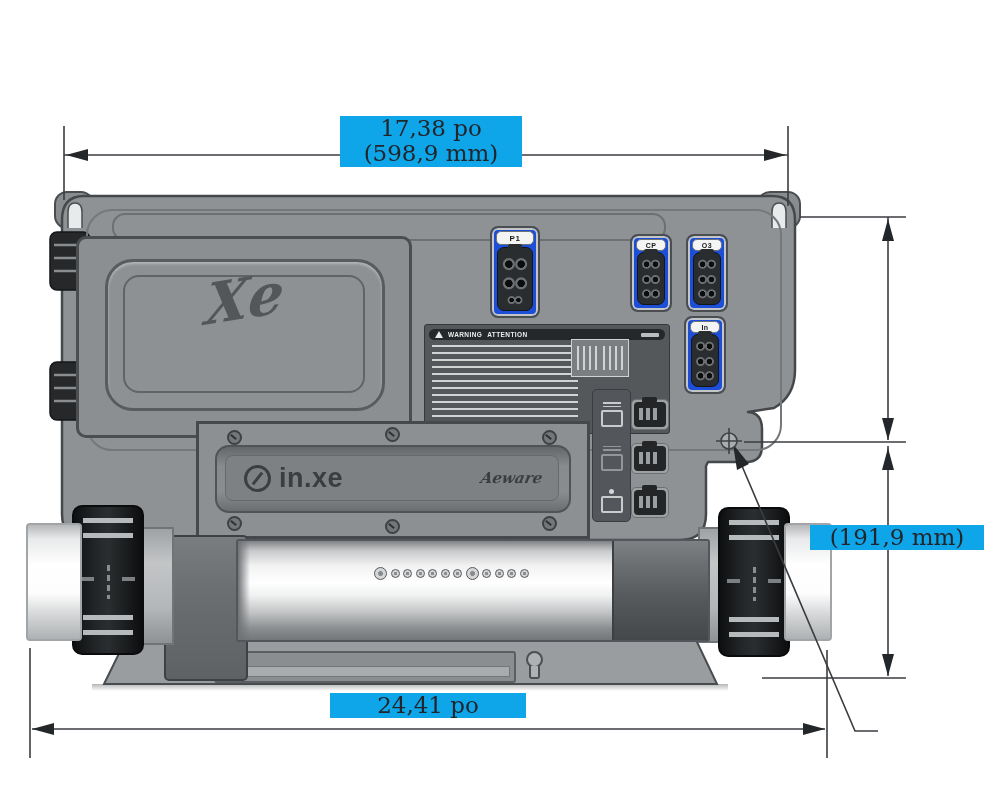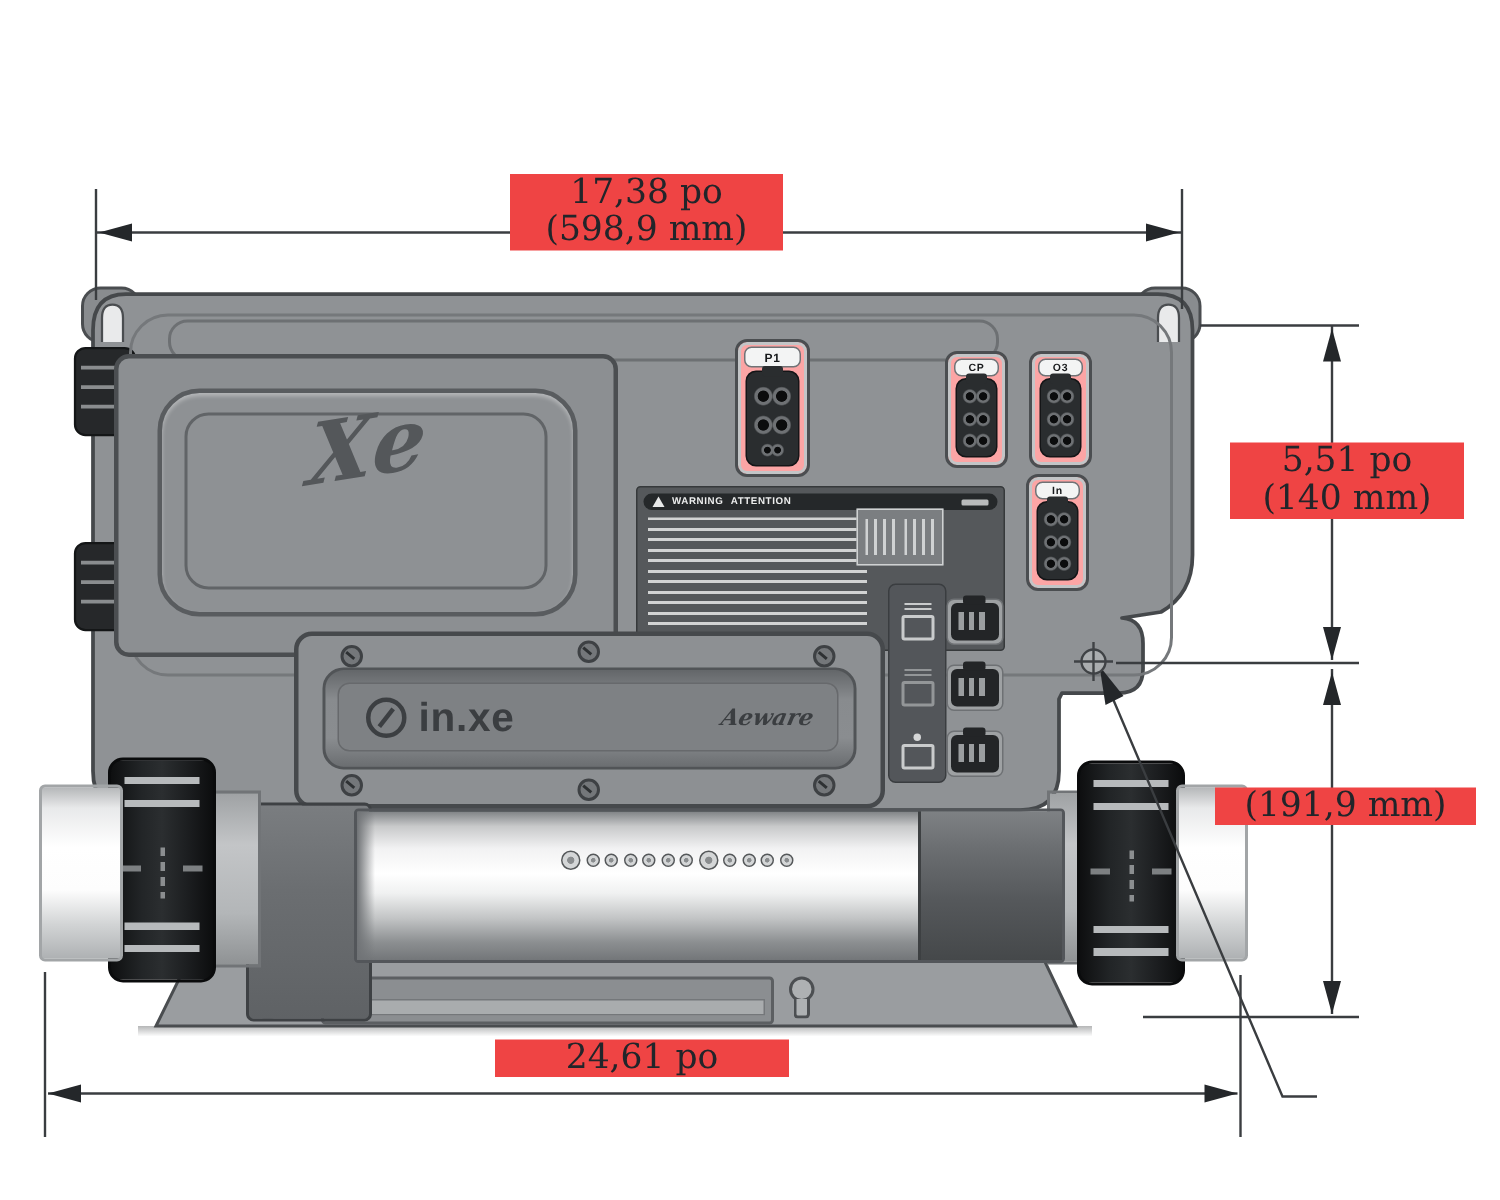--- a/index.html
+++ b/index.html
@@ -4,21 +4,21 @@
 <style>
   html,body{margin:0;padding:0;background:#ffffff;}
   #stage{position:relative;width:1000px;height:800px;background:#ffffff;overflow:hidden;
          font-family:"DejaVu Serif",serif;}
   .abs{position:absolute;}
   svg{position:absolute;left:0;top:0;}
 
   
   .title{left:258px;top:28px;width:330px;text-align:center;
          font:700 34px/1.1 "DejaVu Serif",serif;color:#1a1d20;letter-spacing:.5px;}
-  .dim{background:#ef4444;text-align:center;font:400 23px/1.1 "DejaVu Serif",serif;
+  .dim{background:#0ea5e9;text-align:center;font:400 23px/1.1 "DejaVu Serif",serif;
        color:#22252a;padding:0 3px;z-index:6;}
   .dim span{display:block;}
   .t-top{left:340px;top:116px;width:176px;}
   .t-r1{left:820px;top:295px;width:150px;}
   .t-r2{left:810px;top:525px;width:168px;}
   .t-bottom{left:330px;top:693px;width:190px;}
   .t-dia{left:868px;top:701px;width:124px;}
 
   
   #unit-svg{z-index:1;}
@@ -37,21 +37,21 @@
         border:3px solid #4b4e51;border-radius:10px;}
   .door-recess{position:absolute;left:26px;top:20px;width:274px;height:146px;border-radius:28px;
         border:3px solid #595c5f;background:#8e9194;box-shadow:inset 0 2px 3px rgba(255,255,255,.35);}
   .door-recess2{position:absolute;left:15px;top:13px;width:238px;height:114px;border-radius:16px;
         border:2px solid #616467;}
   .xe{position:absolute;left:0;top:8px;width:100%;text-align:center;
       font:800 italic 56px/1 "DejaVu Serif",serif;color:#54575a;
       transform:rotate(-9deg) skewX(-14deg);}
 
   
-  .conn{background:#fca5a5;border:2px solid #4b4e51;border-radius:8px;
+  .conn{background:#1d4ed8;border:2px solid #4b4e51;border-radius:8px;
         box-shadow:inset 0 0 0 2px #c3c5c7;}
   .conn .band{position:absolute;left:4px;right:4px;top:3px;height:12px;background:#f3f4f4;
         border:1px solid #707376;border-radius:5px;display:flex;align-items:center;justify-content:center;
         font:700 8px "Liberation Sans",sans-serif;color:#17191b;letter-spacing:.5px;}
   .conn .face{position:absolute;left:5px;right:5px;top:19px;bottom:5px;border-radius:7px;
         border:1px solid #141517;}
   .conn .face::before{content:"";position:absolute;top:-4px;left:50%;margin-left:-7px;width:14px;height:7px;
         background:#2a2d2f;border-radius:2px;}
   .conn-big{width:46px;height:88px;}
   .conn-big .face{background:
@@ -88,21 +88,21 @@
   .wtext{position:absolute;left:7px;top:20px;width:146px;height:80px;opacity:.85;
         background:repeating-linear-gradient(180deg,#e8e9e9 0 2px,rgba(0,0,0,0) 2px 7px);}
   .wirebox{position:absolute;left:146px;top:14px;width:56px;height:36px;background:#7b7e81;
         border:1px solid #cfd1d2;}
   .wirebox i{position:absolute;top:6px;width:20px;height:24px;
         background:repeating-linear-gradient(90deg,#d0d2d3 0 2px,rgba(0,0,0,0) 2px 6px);}
   .wirebox i:first-child{left:5px;} .wirebox i:last-child{left:31px;}
 
   
   .panel{left:196px;top:421px;width:388px;height:112px;background:#8d9093;
-         border:3px solid #46494c;border-radius:12px;}
+         border:3px solid #46494c;border-radius:0;}
   .screw{position:absolute;width:11px;height:11px;border-radius:50%;background:#74777a;
          border:2px solid #3e4144;}
   .screw::after{content:"";position:absolute;left:1px;top:4px;width:7px;height:2px;background:#2e3133;
          transform:rotate(40deg);}
   .band-out{position:absolute;left:16px;top:21px;width:352px;height:64px;border-radius:14px;
          border:2px solid #515457;
          background:linear-gradient(180deg,#64676a,#888b8e 30%,#8a8d90 70%,#6b6e71);}
   .band-in{position:absolute;left:8px;top:8px;width:332px;height:44px;border-radius:8px;
          background:#7e8184;border:1.5px solid #67696c;display:flex;align-items:center;}
   .inxe-circle{width:21px;height:21px;border:3px solid #3c3f42;border-radius:50%;margin-left:18px;
@@ -364,24 +364,20 @@
       <circle cx="729" cy="441" r="8" fill="#aaadaf"></circle>
       <path d="M729,428 V454 M716,441 H742" fill="none"></path>
     </g>
   </svg>
 
 
   <div class="abs dim t-top">
     <span>17,38 po</span>
       <span>(598,9 mm)</span>
   </div>
-  <div class="abs dim t-r1">
-    <span>5,51 po</span>
-      <span>(140 mm)</span>
-  </div>
   <div class="abs dim t-r2">
       <span>(191,9 mm)</span>
   </div>
   <div class="abs dim t-bottom">
-    <span>24,61 po</span>
+    <span>24,41 po</span>
   </div>
 
 </div>
 
 </body></html>

